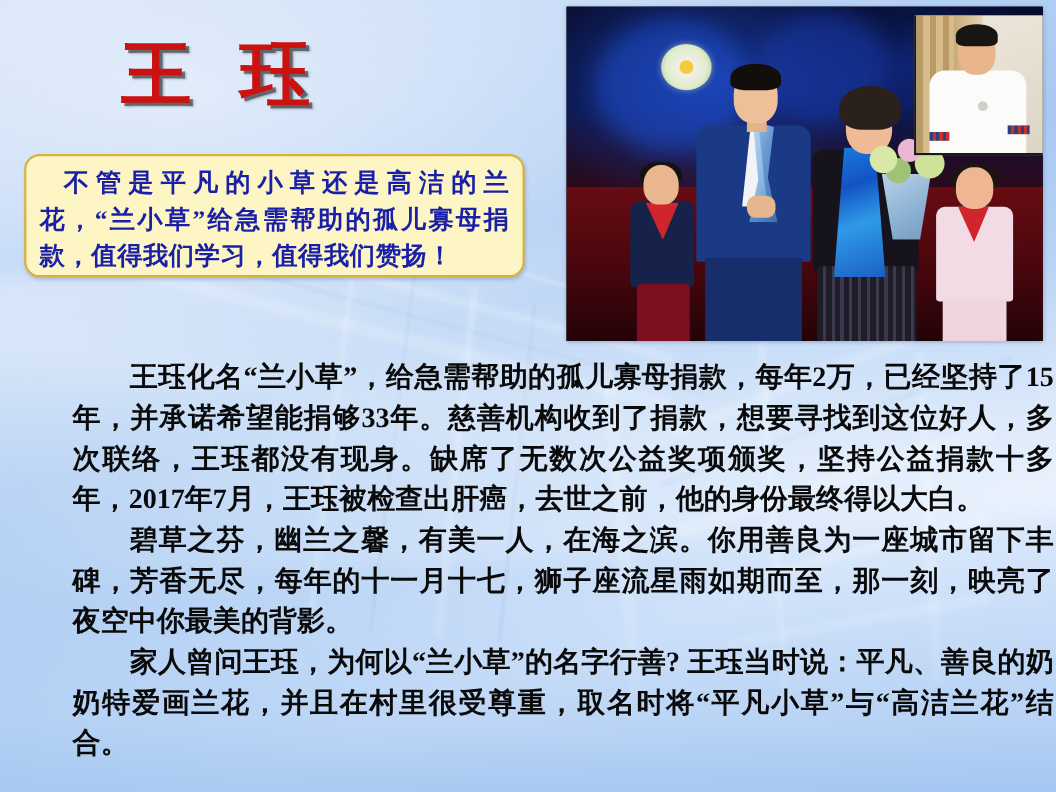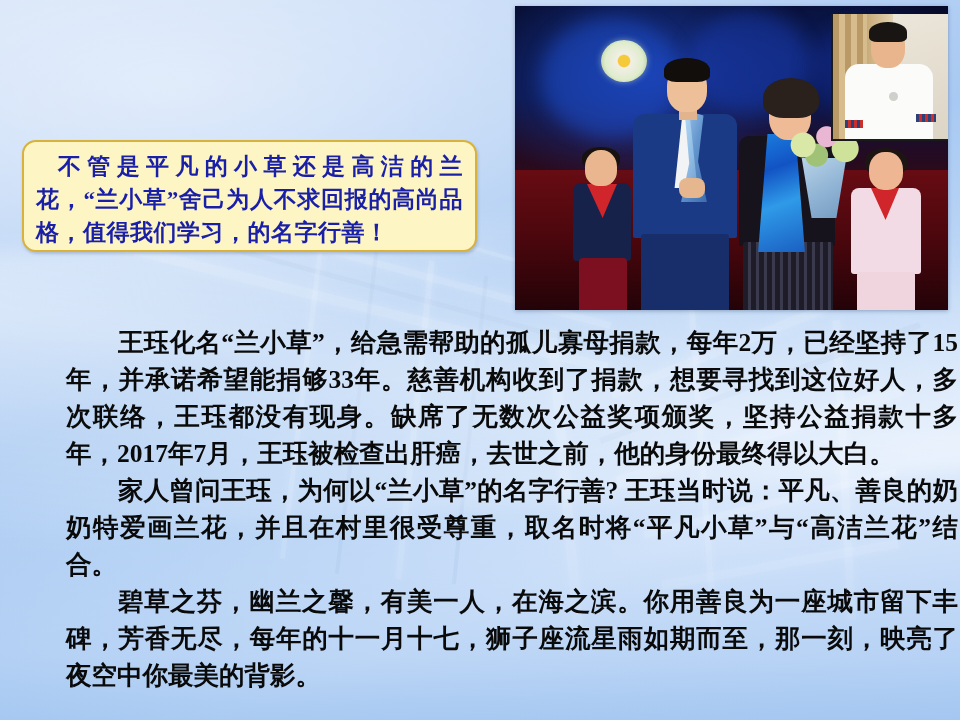--- a/index.html
+++ b/index.html
@@ -298,23 +298,24 @@
     <div class="wm wm-b3"></div>
     <div class="wm wm-p1"></div>
     <div class="wm dark wm-p2"></div>
     <div class="wm wm-p3"></div>
     <div class="wm wm-p4"></div>
     <div class="wm wm-p5"></div>
     <div class="bg-sheen-a"></div>
     <div class="bg-sheen-c"></div>
   </div>
 
+  <div class="title">王 珏</div>
 
   <div class="callout">
-    <div class="callout-text">不管是平凡的小草还是高洁的兰花，“兰小草”舍己为人不求回报的高尚品格，值得我们学习，的名字行善！</div>
+    <div class="callout-text">不管是平凡的小草还是高洁的兰花，“兰小草”给急需帮助的孤儿寡母捐款，值得我们学习，值得我们赞扬！</div>
   </div>
 
   <div class="photo">
     <div class="stage-bg"></div>
     <div class="spot spot-a"></div>
     <div class="spot spot-b"></div>
     <div class="spot spot-c"></div>
     <div class="stage-floor"></div>
     <div class="flower"></div>
 
@@ -366,17 +367,17 @@
       <div class="p-logo"></div>
       <div class="p-cuffL"></div>
       <div class="p-cuffR"></div>
       <div class="p-head"></div>
       <div class="p-hair"></div>
     </div>
   </div>
 
   <div class="body-copy">
     <p>王珏化名“兰小草”，给急需帮助的孤儿寡母捐款，每年2万，已经坚持了15年，并承诺希望能捐够33年。慈善机构收到了捐款，想要寻找到这位好人，多次联络，王珏都没有现身。缺席了无数次公益奖项颁奖，坚持公益捐款十多年，2017年7月，王珏被检查出肝癌，去世之前，他的身份最终得以大白。</p>
+    <p>碧草之芬，幽兰之馨，有美一人，在海之滨。你用善良为一座城市留下丰碑，芳香无尽，每年的十一月十七，狮子座流星雨如期而至，那一刻，映亮了夜空中你最美的背影。</p>
     <p>家人曾问王珏，为何以“兰小草”的名字行善? 王珏当时说：平凡、善良的奶奶特爱画兰花，并且在村里很受尊重，取名时将“平凡小草”与“高洁兰花”结合。</p>
-    <p>碧草之芬，幽兰之馨，有美一人，在海之滨。你用善良为一座城市留下丰碑，芳香无尽，每年的十一月十七，狮子座流星雨如期而至，那一刻，映亮了夜空中你最美的背影。</p>
   </div>
 
 </div>
 
 </body></html>

